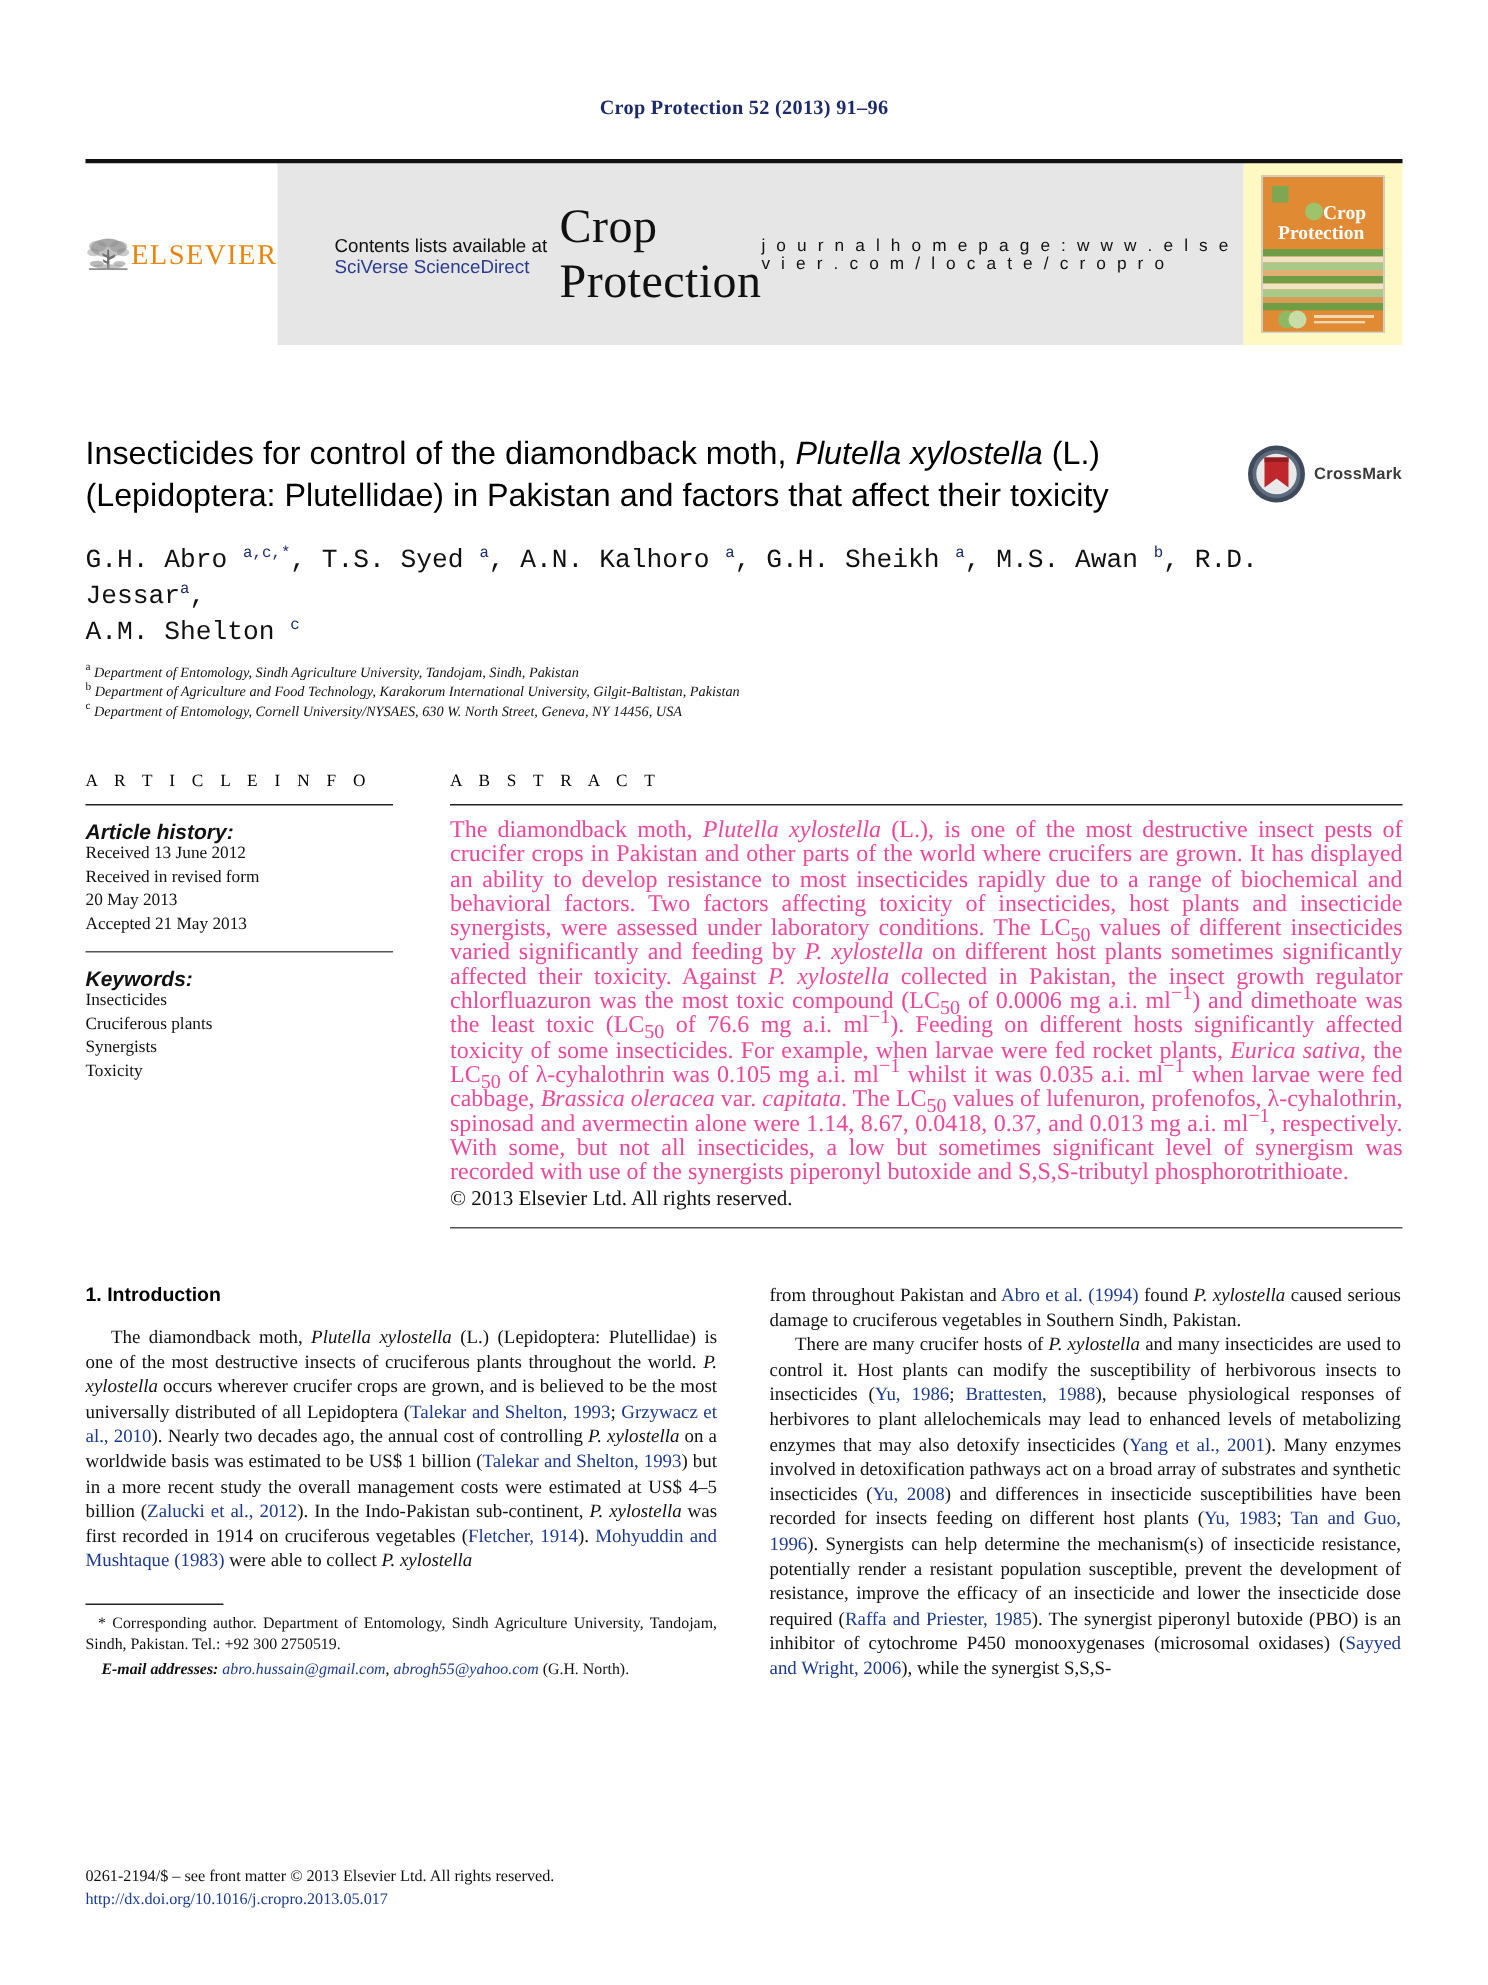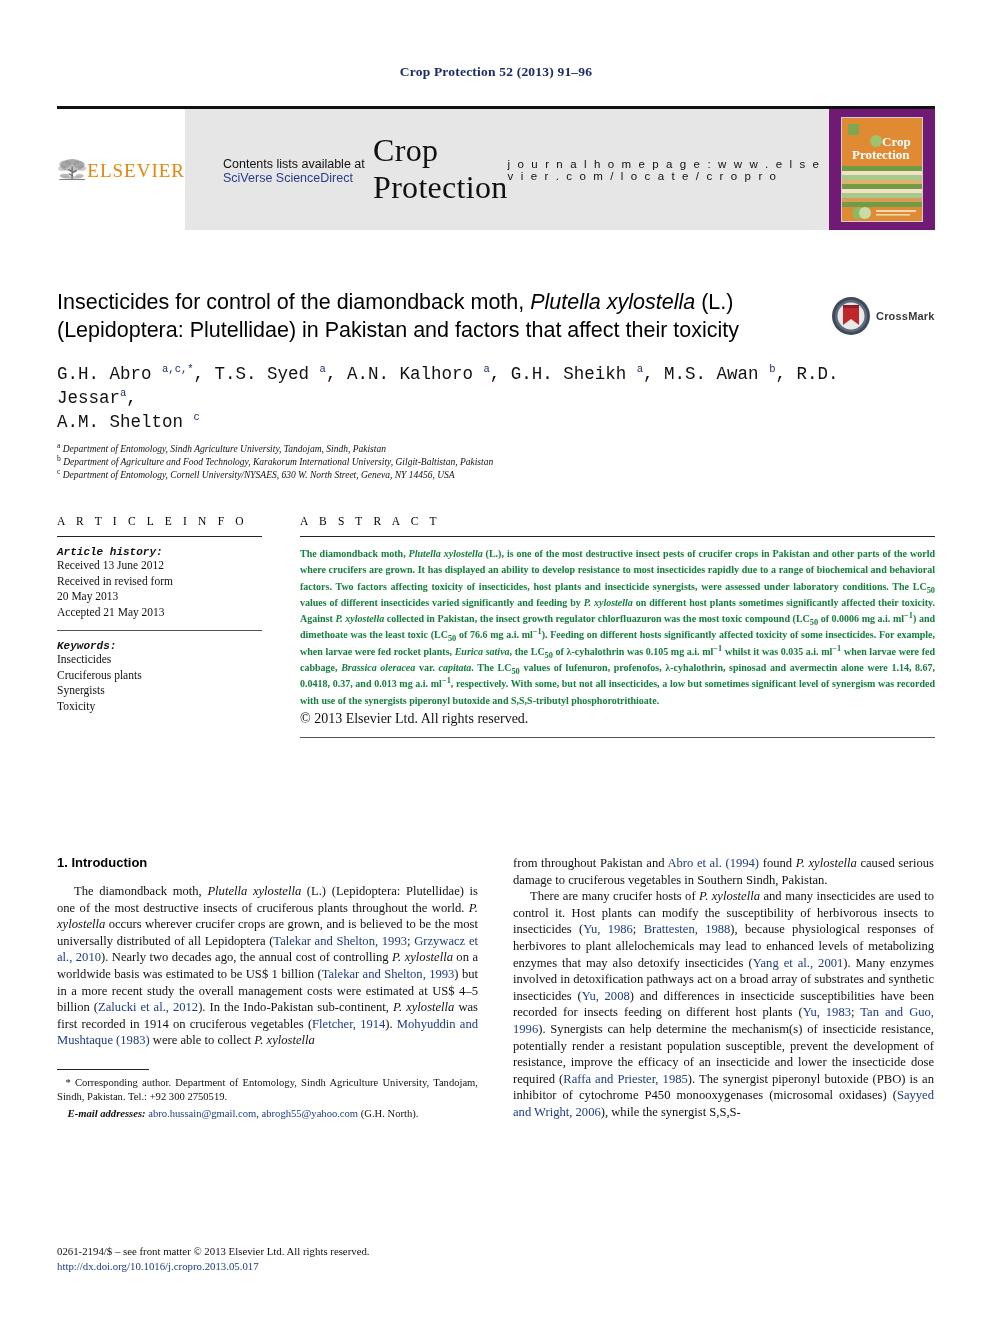--- a/index.html
+++ b/index.html
@@ -36,21 +36,21 @@
   .mast-left {
     width:128px; flex:0 0 128px; display:flex; flex-direction:row;
     align-items:center; justify-content:center; background:#fff;
   }
   .mast-center {
     flex:1 1 auto; background:#e6e6e6; position:relative;
     display:flex; flex-direction:row; align-items:center; justify-content:center;padding-left:38px;
   }
   .mast-right {
     width:106px; flex:0 0 106px; display:flex; align-items:center; justify-content:center;
-    background:#701a75;
+    background:#fef9c3;
   }
 
   .contents-line {
     font-family:"Liberation Sans", sans-serif;
     font-size:12.5px; color:#111; margin-top:2px;
   }
   .contents-line .sd { color:#2a3b8f; }
   .journal-name {
     font-family:"Liberation Serif", serif;
     font-size:32px; color:#111; margin:13px 0 14px 0; letter-spacing:.3px;
@@ -115,32 +115,32 @@
 
   .sec-head {
     font-family:"Liberation Serif", serif;
     font-size:11.5px; font-weight:normal; letter-spacing:4.2px; color:#000;
     margin-bottom:9px;
   }
   .rule { border-top:1px solid #222; margin:0 0 9px 0; }
   .rule-thin { border-top:1px solid #555; margin:10px 0 9px 0; }
 
   .info-label {
-    font-family:Liberation Mono, monospace;
-    font-size:11px; font-style:italic; font-weight:bold; color:#111;
+    font-family:Liberation Sans, sans-serif;
+    font-size:14px; font-style:italic; font-weight:bold; color:#111;
   }
   .info-line {
     font-family:"Liberation Serif", serif;
     font-size:11.5px; line-height:15.5px; color:#111;
   }
 
   .abstract {
     font-family:"Liberation Serif", serif;
-    font-size:10px; line-height:16.3px; color:#15803d;
-    text-align:justify; text-justify:inter-word;font-weight:bold;
+    font-size:16px; line-height:16.3px; color:#ec4899;
+    text-align:justify; text-justify:inter-word;
   }
   .abstract i { font-style:italic; }
   .copyline {
     font-family:"Liberation Serif", serif;
     font-size:14px; text-align:left; margin-top:2px; color:#111;
   }
   .abs-bottom-rule { border-top:1px solid #555; margin-top:10px; }
 
   
   .body { position:absolute; left:57px; top:855px; width:878px; }
@@ -165,21 +165,21 @@
 
   
   .footnote { position:absolute; left:0; bottom:0; width:421px; }
   .fn-rule { width:92px; border-top:1px solid #222; margin-bottom:6px; }
   .fn {
     font-family:"Liberation Serif", serif;
     font-size:10.6px; line-height:14px; color:#111; text-align:justify;
   }
   .fn-email { margin-top:3px; }
   .fn-email i { font-style:italic; font-weight:bold; }
-  .fn a, .fn .lnk { color:#1b3a8f; }
+  .fn a, .fn .lnk { color:#1b3a8f;font-style:italic; }
 
   .imprint {
     position:absolute; left:57px; top:1244px; width:470px;
     font-family:"Liberation Serif", serif;
     font-size:10.8px; line-height:14.5px; color:#111;
   }
   .imprint .doi { color:#1b3a8f; }
 
   sub, sup { line-height:0; }
 </style>

